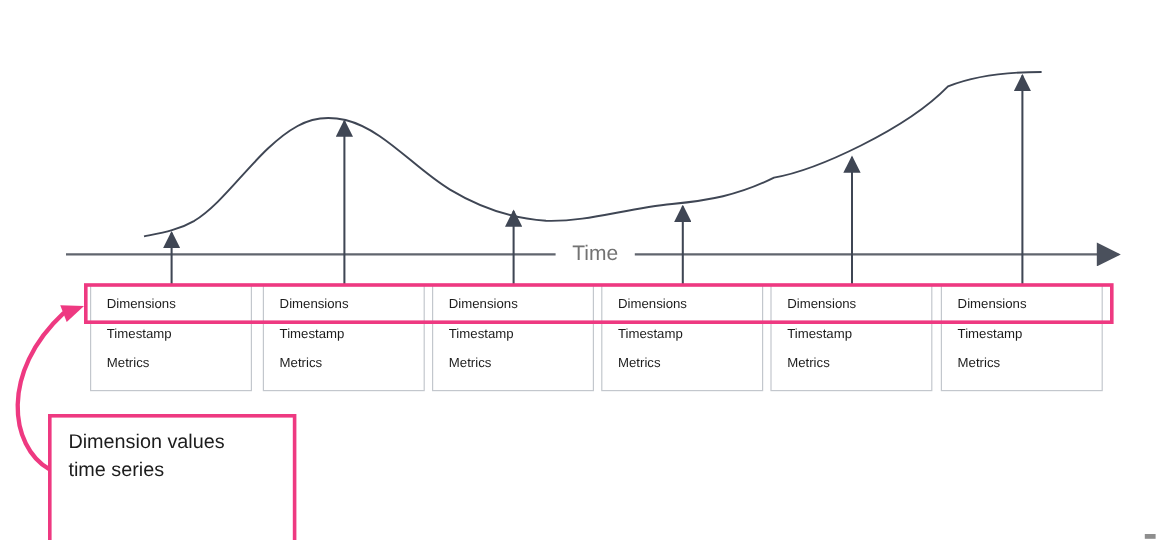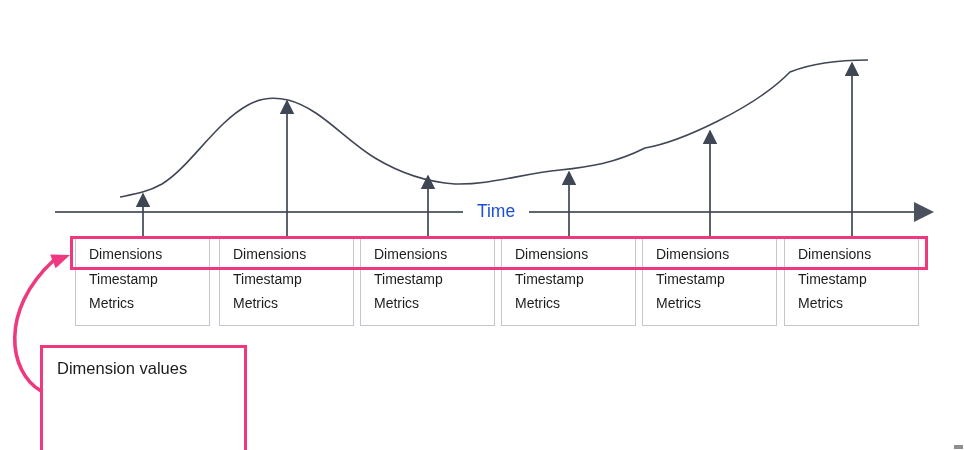--- a/index.html
+++ b/index.html
@@ -15,26 +15,26 @@
     font-family:"Liberation Sans","DejaVu Sans",sans-serif;color:var(--text);
   }
   svg.art{position:absolute;left:0;top:0;}
   .curve{fill:none;stroke:var(--curve_line);stroke-width:1.6;}
   .axis{stroke:var(--axis_line);stroke-width:2;fill:none;}
   .sample-arrow{stroke:var(--curve_line);stroke-width:1.7;}
   .pink-path{fill:none;stroke:var(--accent_pink);stroke-width:3.6;stroke-linecap:round;}
   .pink-head{fill:var(--accent_pink);}
   .time-label{
     position:absolute;left:461px;top:201px;width:70px;text-align:center;
-    font-size:17.5px;color:#1d4ed8;background:transparent;
+    font-size:17.5px;color:#737373;background:transparent;
   }
   .record-box{
     position:absolute;top:237px;width:135px;height:89px;box-sizing:border-box;
     background:#ffffff;border:1px solid var(--box_border);
-    padding:4px 0 0 13px;font-size:14px;line-height:24.5px;
+    padding:4px 0 0 13px;font-size:11px;line-height:24.5px;
   }
   .rec-line{white-space:nowrap;}
   .pink-band{
     position:absolute;left:70px;top:236px;width:858px;height:34px;box-sizing:border-box;
     border:3.5px solid var(--accent_pink);background:transparent;
   }
   .callout{
     position:absolute;left:40px;top:345px;width:207px;height:110px;box-sizing:border-box;
     background:#ffffff;border:3.5px solid var(--accent_pink);
     padding:8px 0 0 14px;font-size:16.5px;line-height:24px;
@@ -121,17 +121,18 @@
       <div class="rec-line">Dimensions</div>
       <div class="rec-line">Timestamp</div>
       <div class="rec-line">Metrics</div>
     </div>
   </div>
 
   <div class="pink-band"></div>
 
   <div class="callout">
     <div>Dimension values</div>
+    <div>time series</div>
   </div>
 
   <div class="artifact"></div>
 
 </div>
 
 </body></html>

